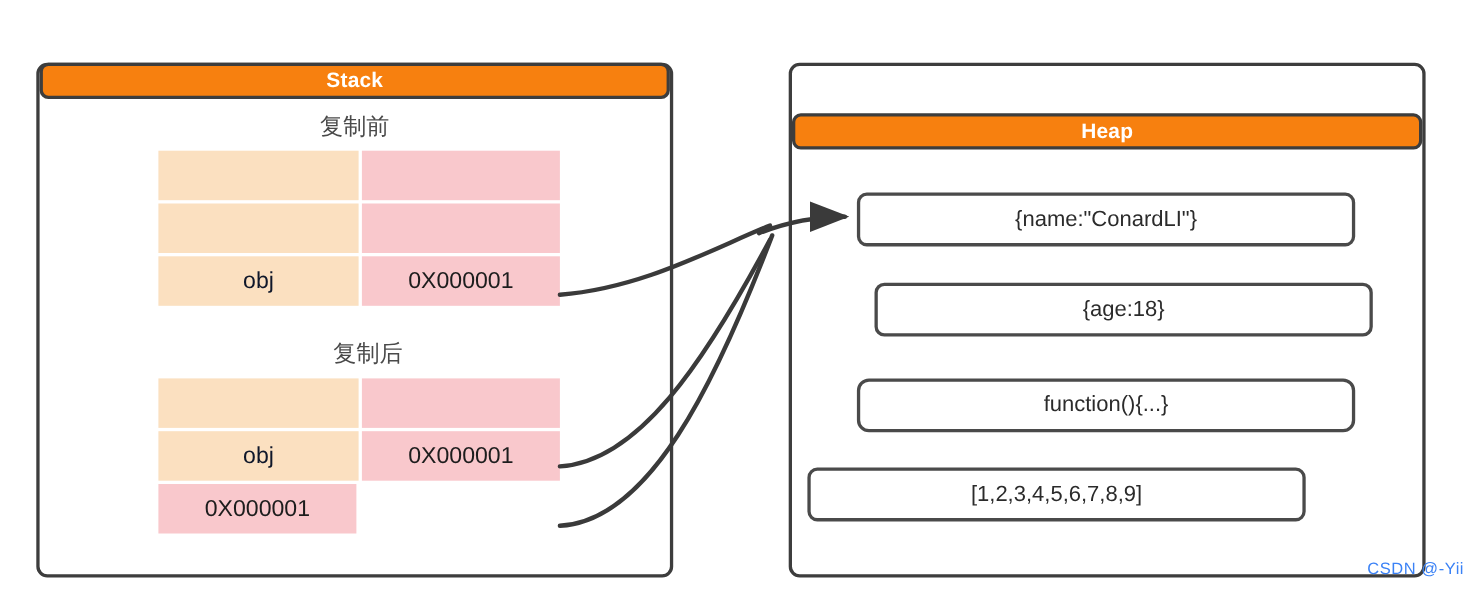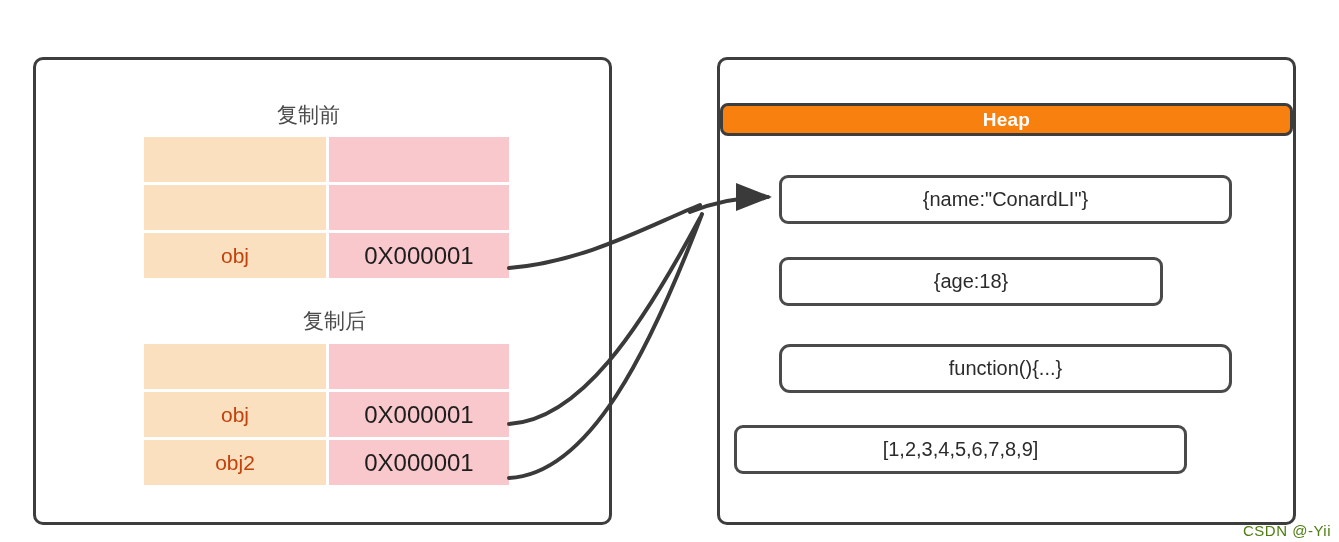--- a/index.html
+++ b/index.html
@@ -67,30 +67,30 @@
     margin-bottom: 3px;
   }
   .stack-row:last-child { margin-bottom: 0; }
   .cell-name {
     width: 182px;
     background: #fbe0c0;
     display: flex;
     align-items: center;
     justify-content: center;
     font-size: 21px;
-    color: #c2410c;
+    color: #0f172a;
     margin-right: 3px;
   }
   .cell-addr {
     width: 180px;
     background: #f9c8cc;
     display: flex;
     align-items: center;
     justify-content: center;
-    font-size: 24px;
+    font-size: 21px;
     color: #1d1d1d;
   }
 
   
   .heap-box {
     position: absolute;
     border: 3px solid #4a4a4a;
     border-radius: 9px;
     background: #ffffff;
     box-sizing: border-box;
@@ -110,36 +110,39 @@
     width: 1339px;
     height: 542px;
     z-index: 8;
     pointer-events: none;
   }
 
   
   .watermark {
     position: absolute;
     right: 8px;
-    bottom: 3px;
+    bottom: 16px;
     font-size: 15px;
-    color: #4d7c0f;
+    color: #3b82f6;
     letter-spacing: 0.5px;
     z-index: 10;
   }
 </style>
 </head>
 <body>
 
 <div id="canvas">
 
   <div class="panel" style="left:33px; top:57px; width:579px; height:468px;"></div>
 
-
-  <div class="section-caption" style="top:101px; left:19px; width:579px;">
+  <div class="panel-header" style="left:36px; top:57px; width:573px; height:33px;">
+    <span>Stack</span>
+  </div>
+
+  <div class="section-caption" style="top:101px; left:33px; width:579px;">
     <span>复制前</span>
   </div>
 
   <div class="stack-table" style="left:144px; top:137px;">
     <div class="stack-row">
       <div class="cell-name"></div>
       <div class="cell-addr"></div>
     </div>
     <div class="stack-row">
       <div class="cell-name"></div>
@@ -158,35 +161,34 @@
   <div class="stack-table" style="left:144px; top:344px;">
     <div class="stack-row">
       <div class="cell-name"></div>
       <div class="cell-addr"></div>
     </div>
     <div class="stack-row">
       <div class="cell-name">obj</div>
       <div class="cell-addr">0X000001</div>
     </div>
     <div class="stack-row">
-      <div class="cell-name">obj2</div>
       <div class="cell-addr">0X000001</div>
     </div>
   </div>
 
   <div class="panel" style="left:717px; top:57px; width:579px; height:468px;"></div>
 
   <div class="panel-header" style="left:720px; top:57px; width:573px; height:33px;margin-top:46px;">
     <span>Heap</span>
   </div>
 
   <div class="heap-box" style="left:779px; top:175px; width:453px; height:49px;">
     <span>{name:"ConardLI"}</span>
   </div>
-  <div class="heap-box" style="left:779px; top:257px; width:384px; height:49px;">
+  <div class="heap-box" style="left:795px; top:257px; width:453px; height:49px;">
     <span>{age:18}</span>
   </div>
   <div class="heap-box" style="left:779px; top:344px; width:453px; height:49px;border-radius:11px;">
     <span>function(){...}</span>
   </div>
   <div class="heap-box" style="left:734px; top:425px; width:453px; height:49px;">
     <span>[1,2,3,4,5,6,7,8,9]</span>
   </div>
 
   <svg id="arrow-layer" viewBox="0 0 1339 542" xmlns="http://www.w3.org/2000/svg">

